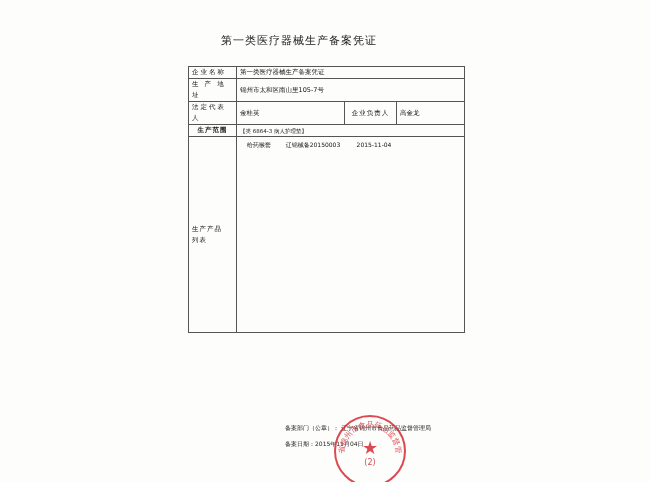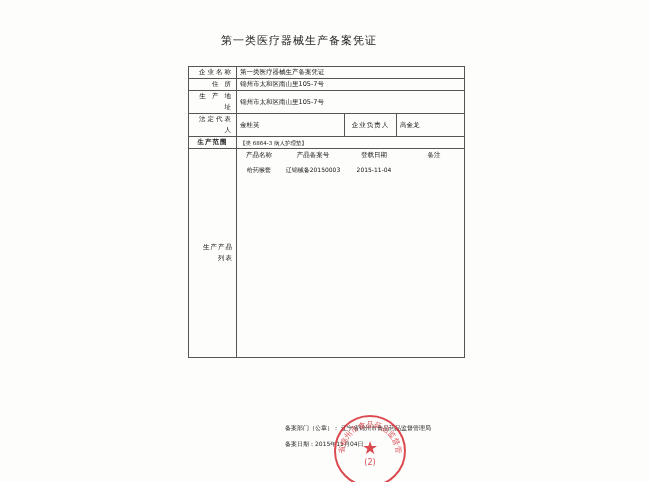--- a/index.html
+++ b/index.html
@@ -52,21 +52,21 @@
   .tbl td {
     border: 1px solid #555;
     font-size: 6.5px;
     color: #111;
     padding: 0 3px;
     height: 11px;
     line-height: 11px;
     vertical-align: middle;
   }
   .lbl {
-    text-align: right;
+    text-align: left;
     letter-spacing: 2px;
     width: 48px;
   }
   .lbl-narrow {
     text-align: center;
     letter-spacing: 1px;
   }
   .val {
     text-align: left;
     padding-left: 4px;
@@ -81,21 +81,21 @@
     vertical-align: top;
     height: 78px;
     padding-top: 3px;
   }
   .scope-text {
     font-size: 5.5px;
     color: #222;
     line-height: 8px;
   }
   .list-label {
-    text-align: right;
+    text-align: left;
     letter-spacing: 1px;
     vertical-align: middle;
   }
   
   .inner {
     width: 100%;
     border-collapse: collapse;
     table-layout: fixed;
   }
   .inner td {
@@ -183,24 +183,20 @@
     <colgroup>
       <col style="width:48px">
       <col style="width:108px">
       <col style="width:52px">
       <col style="width:68px">
     </colgroup>
     <tbody>
       <tr>
         <td class="lbl">企业名称</td>
         <td class="val" colspan="3">第一类医疗器械生产备案凭证</td>
-      </tr>
-      <tr>
-        <td class="lbl">住  所</td>
-        <td class="val" colspan="3">锦州市太和区南山里105-7号</td>
       </tr>
       <tr>
         <td class="lbl">生 产 地 址</td>
         <td class="val" colspan="3">锦州市太和区南山里105-7号</td>
       </tr>
       <tr>
         <td class="lbl">法定代表人</td>
         <td class="val">金桂英</td>
         <td class="lbl-narrow">企业负责人</td>
         <td class="val">高金龙</td>
@@ -215,26 +211,20 @@
         <td class="list-label">生产产品<br>列表</td>
         <td colspan="3" class="inner-wrap">
           <table class="inner">
             <colgroup>
               <col style="width:38px">
               <col style="width:70px">
               <col style="width:52px">
               <col style="width:68px">
             </colgroup>
             <tbody>
-              <tr>
-                <td class="hdr">产品名称</td>
-                <td class="hdr">产品备案号</td>
-                <td class="hdr">登载日期</td>
-                <td class="hdr">备注</td>
-              </tr>
               <tr>
                 <td>给药猴套</td>
                 <td>辽锦械备20150003</td>
                 <td>2015-11-04</td>
                 <td></td>
               </tr>
               <tr>
                 <td></td>
                 <td></td>
                 <td></td>

